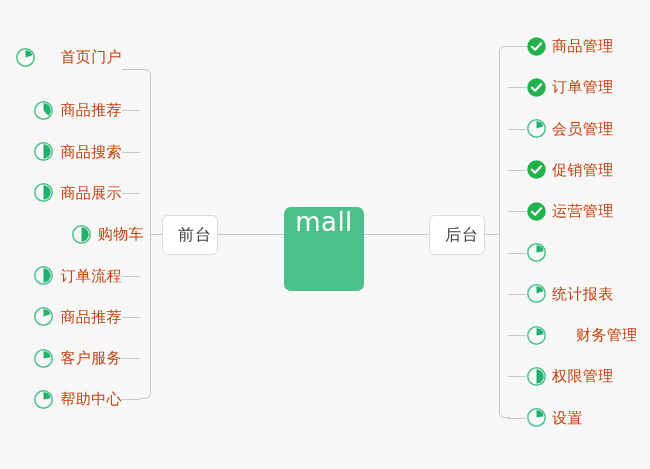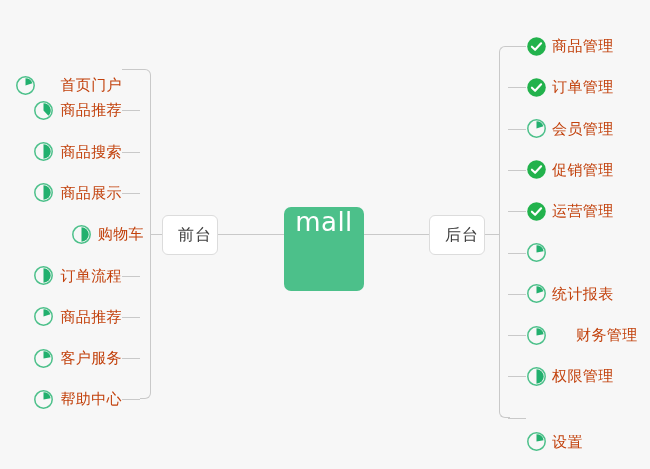--- a/index.html
+++ b/index.html
@@ -132,21 +132,21 @@
   }
   .stub { position: absolute; height: 1px; background: #c9c9c9; }
 </style>
 </head>
 <body>
 
 <div id="mindmap">
 
   <div class="branch branch-left">
     <div id="left-leaves">
-        <div class="leaf leaf-left" style="top: 72px; gap: 18px;">
+        <div class="leaf leaf-left" style="top: 44px; gap: 18px;">
           <span class="leaf-icon">
             <svg viewBox="0 0 21 21" xmlns="http://www.w3.org/2000/svg">
               <circle cx="10.5" cy="10.5" r="8.7" fill="none" stroke="#4cc08a" stroke-width="1.5"></circle>
               <path d="M 10.5 10.5 L 10.5 3.3 A 7.2 7.2 0 0 1 17.348 8.275 Z" fill="#22b06e"></path>
             </svg>
           </span>
           <span class="leaf-label">首页门户</span>
         </div>
         <div class="stub" style="top: 69px; left: 122px; width: 18px;"></div>
         <div class="leaf leaf-left" style="top: 97.3px;">
@@ -318,21 +318,21 @@
         <div class="leaf leaf-right" style="top: 363.4px;">
           <span class="leaf-icon">
             <svg viewBox="0 0 21 21" xmlns="http://www.w3.org/2000/svg">
               <circle cx="10.5" cy="10.5" r="8.7" fill="none" stroke="#4cc08a" stroke-width="1.5"></circle>
               <path d="M 10.5 10.5 L 10.5 3.3 A 7.2 7.2 0 0 1 10.500 17.700 Z" fill="#22b06e"></path>
             </svg>
           </span>
           <span class="leaf-label">权限管理</span>
         </div>
         <div class="stub" style="top: 376.4px; left: 0px; width: 18px;"></div>
-        <div class="leaf leaf-right" style="top: 404.7px; margin-top: 24px;">
+        <div class="leaf leaf-right" style="top: 404.7px;">
           <span class="leaf-icon">
             <svg viewBox="0 0 21 21" xmlns="http://www.w3.org/2000/svg">
               <circle cx="10.5" cy="10.5" r="8.7" fill="none" stroke="#4cc08a" stroke-width="1.5"></circle>
               <path d="M 10.5 10.5 L 10.5 3.3 A 7.2 7.2 0 0 1 17.572 9.151 Z" fill="#22b06e"></path>
             </svg>
           </span>
           <span class="leaf-label">设置</span>
         </div>
         <div class="stub" style="top: 417.7px; left: 0px; width: 18px;"></div>
       </div>

